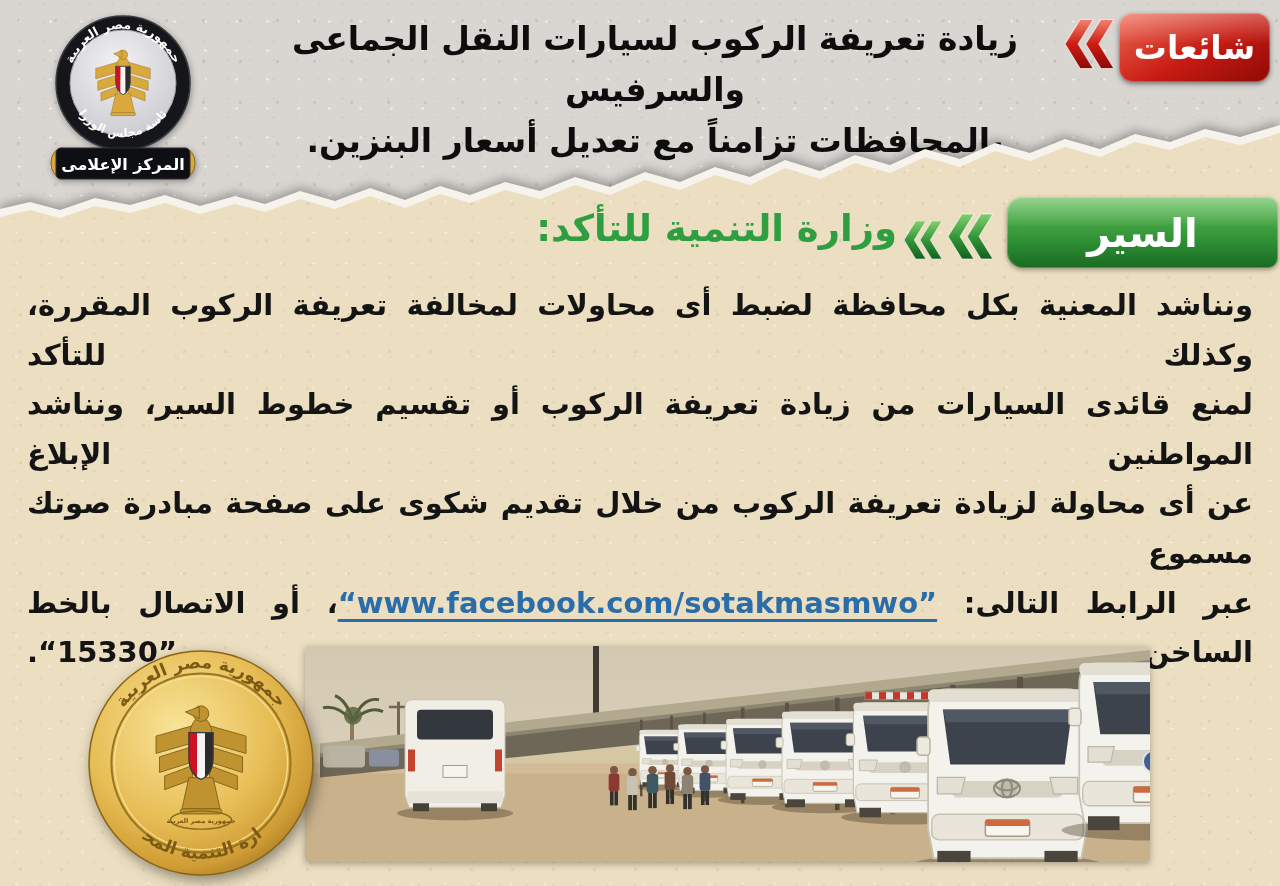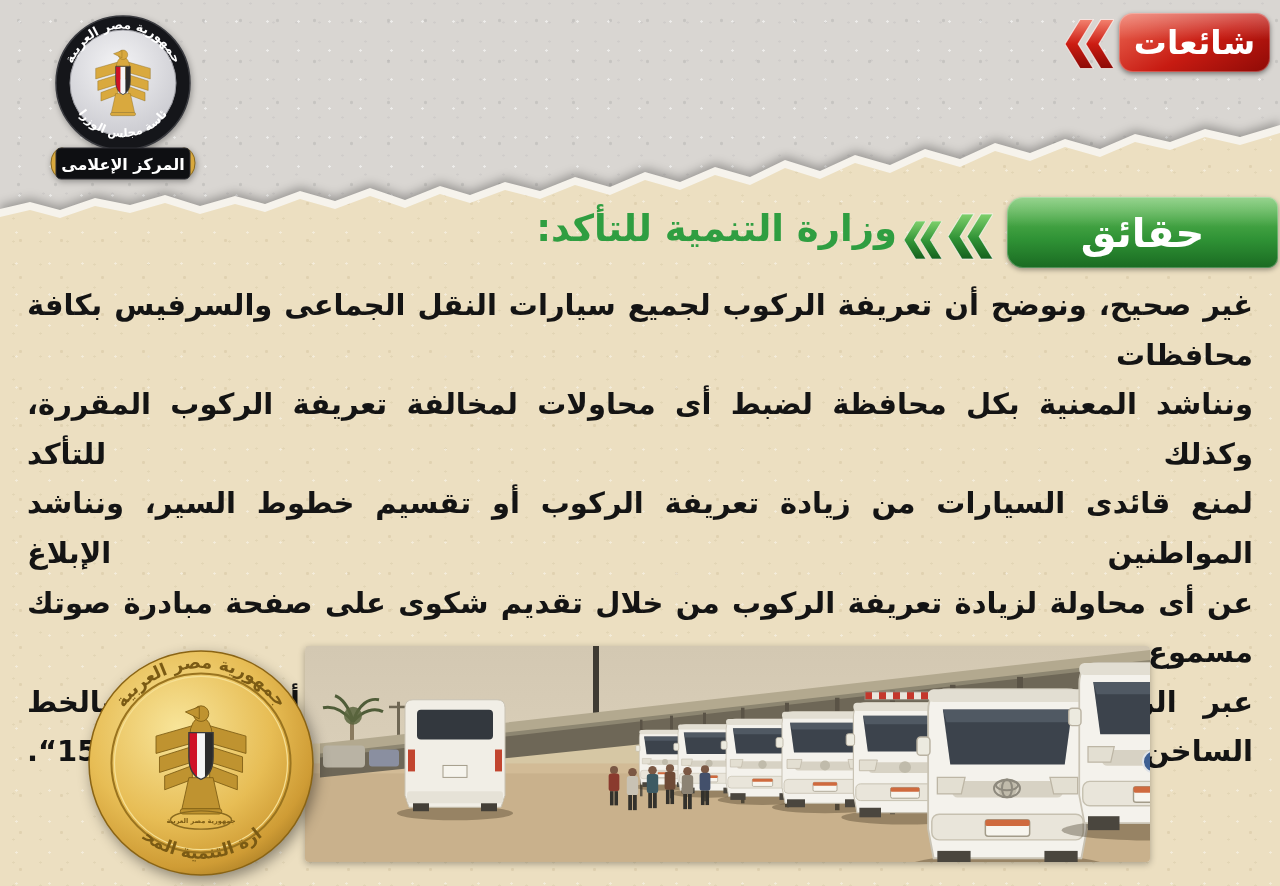--- a/index.html
+++ b/index.html
@@ -28,21 +28,21 @@
       radial-gradient(rgba(130,100,40,.11) 1.3px, transparent 1.9px),
       radial-gradient(rgba(110,85,35,.08) 1px, transparent 1.5px),
       radial-gradient(rgba(255,255,255,.4) 1px, transparent 1.4px);
     background-size:41px 37px,27px 23px,33px 31px;
     clip-path:polygon(0 217px,30px 210px,60px 218px,95px 206px,130px 213px,165px 203px,200px 214px,235px 204px,265px 212px,300px 199px,335px 209px,370px 196px,405px 208px,440px 194px,470px 203px,505px 190px,540px 199px,575px 185px,610px 195px,645px 180px,680px 190px,715px 175px,750px 185px,785px 168px,820px 179px,855px 163px,890px 173px,925px 157px,960px 167px,995px 151px,1030px 161px,1065px 147px,1100px 157px,1135px 142px,1170px 150px,1205px 137px,1240px 145px,1280px 133px,1280px 886px,0 886px);
   }
   
   .top-layer{position:absolute;inset:0;z-index:1;}
   .badge{display:flex;align-items:center;justify-content:center;color:#fff;font-weight:bold;}
   .badge-rumors{
-    position:absolute;right:10px;top:13px;width:151px;height:59px;border-radius:14px;
+    position:absolute;right:10px;top:13px;width:151px;height:69px;border-radius:14px;
     background:linear-gradient(180deg,rgba(255,255,255,.30),rgba(255,255,255,0) 45%),
                linear-gradient(150deg,#ee6a55,#c71b12 55%,#8e0a06);
     box-shadow:0 2px 5px rgba(0,0,0,.45), inset 0 0 0 1px rgba(255,255,255,.25);
     font-size:33px;
   }
   .chevron-red{position:absolute;right:166px;top:19px;width:49px;height:50px;}
   .headline{
     position:absolute;left:222px;top:13px;width:866px;direction:rtl;text-align:center;
     font-weight:bold;color:#0d0d0d;font-size:33px;line-height:51px;
   }
@@ -168,20 +168,22 @@
   </svg>
 
   <div class="top-layer">
     <div class="badge badge-rumors">
       <span>شائعات</span>
     </div>
     <svg class="chevron-red" viewBox="0 0 52 52">
       <use href="#dblChevron" fill="url(#gradRed)"></use>
     </svg>
     <div class="headline">
+      <div>زيادة تعريفة الركوب لسيارات النقل الجماعى والسرفيس</div>
+      <div>بالمحافظات تزامناً مع تعديل أسعار البنزين.</div>
     </div>
 
     <svg class="cabinet-logo" viewBox="0 0 150 182">
       <circle cx="75" cy="75" r="67" fill="#15161a" stroke="#3a3b40" stroke-width="1.5"></circle>
       <circle cx="75" cy="75" r="53" fill="url(#silverIn)" stroke="#9a9aa0" stroke-width="1"></circle>
       <use href="#eagleDef" transform="translate(75,73) scale(1.05)" class="eagle-a"></use>
       <path id="arcCabTop" d="M 24.3,93.5 A 54,54 0 1 1 125.7,93.5" fill="none"></path>
       <text class="arc-white" font-size="12.5" letter-spacing="1">
         <textPath href="#arcCabTop" startOffset="50%" text-anchor="middle">جمهورية مصر العربية</textPath>
       </text>
@@ -196,32 +198,31 @@
     </svg>
   </div>
 
   <div class="torn-wrap">
       <div class="torn-white"></div>
     </div>
   <div class="paper"></div>
 
   <div class="low-layer">
     <div class="badge badge-facts">
-      <span>حقائق</span>
+      <span>السير</span>
     </div>
     <svg class="chevron-facts" viewBox="0 0 52 52">
       <use href="#dblChevron" fill="url(#gradGreen)"></use>
     </svg>
     <svg class="chevron-heading" viewBox="0 0 52 52">
       <use href="#dblChevron" fill="url(#gradGreen)"></use>
     </svg>
     <div class="ministry-heading">وزارة التنمية للتأكد:</div>
 
     <div class="body-text">
-      <div class="body-line">غير صحيح، ونوضح أن تعريفة الركوب لجميع سيارات النقل الجماعى والسرفيس بكافة محافظات</div>
       <div class="body-line">ونناشد المعنية بكل محافظة لضبط أى محاولات لمخالفة تعريفة الركوب المقررة، وكذلك للتأكد</div>
       <div class="body-line">لمنع قائدى السيارات من زيادة تعريفة الركوب أو تقسيم خطوط السير، ونناشد المواطنين الإبلاغ</div>
       <div class="body-line">عن أى محاولة لزيادة تعريفة الركوب من خلال تقديم شكوى على صفحة مبادرة صوتك مسموع</div>
       <div class="body-line"><span>عبر الرابط التالى: </span><span class="fb-link" dir="ltr">“www.facebook.com/sotakmasmwo”</span><span>، أو الاتصال بالخط الساخن ”15330“.</span></div>
     </div>
 
     <div class="photo">
       <svg viewBox="0 0 845 217" preserveAspectRatio="none">
         <defs>
           <linearGradient id="sky" x1="0" y1="0" x2="0" y2="1">

